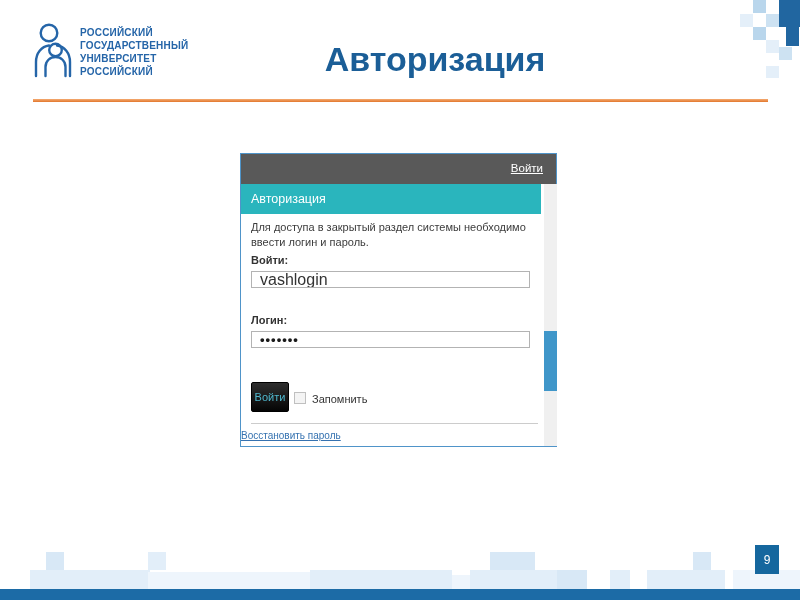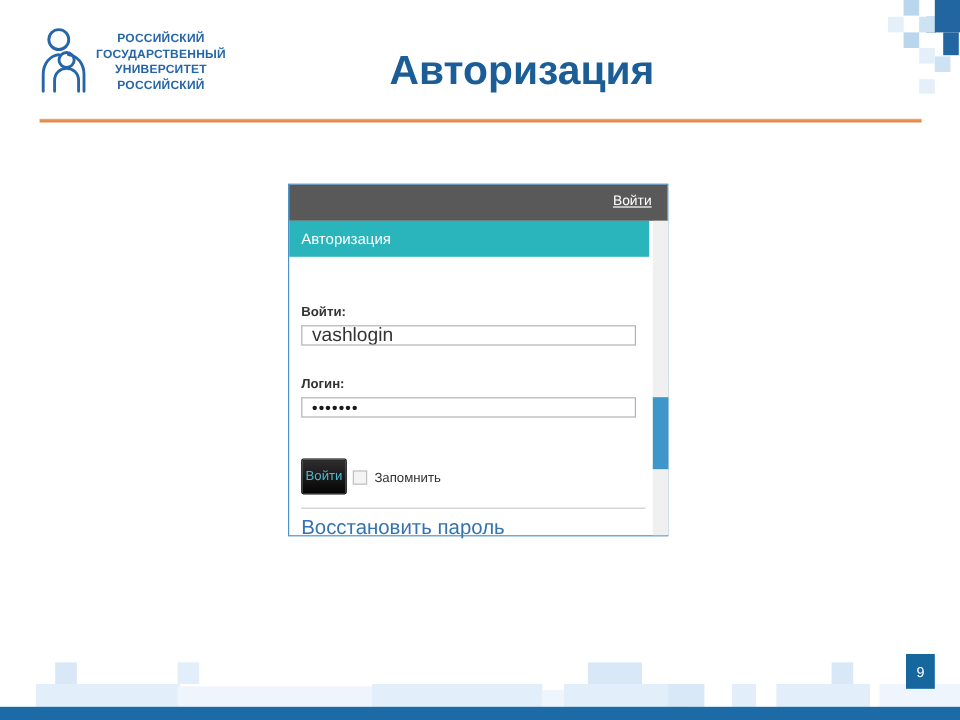--- a/index.html
+++ b/index.html
@@ -12,21 +12,21 @@
     --page-box-blue:#15679e;
     --scroll-thumb-blue:#3f96c9;
     --link-blue:#3572b0;
     --button-text-teal:#4fb7cd;
   }
   *{box-sizing:border-box;margin:0;padding:0;}
   body{margin:0;background:#fff;font-family:"Liberation Sans",sans-serif;}
   .slide{position:relative;width:800px;height:600px;background:#ffffff;overflow:hidden;}
 
   
-  .logo{position:absolute;left:33px;top:22px;display:flex;align-items:flex-start;text-align:center;}
+  .logo{position:absolute;left:33px;top:22px;display:flex;align-items:flex-start;}
   .logo-icon{width:40px;height:56px;}
   .logo-text{margin-left:7px;margin-top:4px;color:var(--logo-blue);
     font-size:10px;font-weight:700;letter-spacing:.2px;line-height:13px;}
 
   
   .title{position:absolute;left:70px;right:0;top:40px;text-align:center;
     font-size:34px;font-weight:700;color:var(--title-blue);}
   .rule{position:absolute;left:33px;top:99px;width:735px;height:3px;
     background:linear-gradient(to bottom,#f4ab72,#e2762c);}
 
@@ -58,22 +58,22 @@
   .login-fld{top:117px;font-size:16px;padding-left:8px;}
   .pwd-fld{top:177px;font-size:13px;font-weight:700;letter-spacing:1px;padding-left:8px;color:#1a1a1a;}
   .submit-btn{position:absolute;left:10px;top:228px;width:38px;height:30px;
     background:linear-gradient(to bottom,#2e2e2e,#050505);border:1px solid #000;
     border-radius:2px;color:var(--button-text-teal);font-size:11px;cursor:pointer;
     font-family:"Liberation Sans",sans-serif;}
   .checkbox{position:absolute;left:53px;top:238px;width:12px;height:12px;
     background:#f4f4f4;border:1px solid #c0c0c0;cursor:pointer;}
   .remember-lbl{position:absolute;left:71px;top:239px;font-size:11px;color:#333;}
   .divider{position:absolute;left:10px;top:269px;width:287px;height:1px;background:#cccccc;}
-  .recover-link{position:absolute;left:10px;top:276px;font-size:17px;
-    color:var(--link-blue);cursor:pointer;}
+  .recover-link{position:absolute;left:0;top:276px;font-size:10px;
+    color:var(--link-blue);text-decoration:underline;cursor:pointer;}
   .scroll-track{position:absolute;top:30px;left:303px;width:13px;bottom:0;background:#f0f0f0;}
   .scroll-thumb{position:absolute;left:0;top:147px;width:13px;height:60px;
     background:var(--scroll-thumb-blue);cursor:pointer;}
 
   
   .page-box{position:absolute;left:755px;top:545px;width:24px;height:29px;
     background:var(--page-box-blue);color:#fff;font-size:12px;
     display:flex;align-items:center;justify-content:center;}
   .bottom-bar{position:absolute;left:0;top:589px;width:800px;height:11px;
     background:var(--bottom-bar-blue);}
@@ -116,20 +116,21 @@
   </div>
 
   <div class="dialog">
     <div class="dlg-header">
       <a class="dlg-login-link">Войти</a>
     </div>
     <div class="dlg-teal">
       <span>Авторизация</span>
     </div>
 
+    <p class="instruction">Для доступа в закрытый раздел системы необходимо ввести логин и пароль.</p>
 
     <label class="fld-label lbl-login">Войти:</label>
     <input class="fld login-fld" type="text" value="vashlogin" style="">
 
     <label class="fld-label lbl-pwd">Логин:</label>
     <input class="fld pwd-fld" type="text" value="•••••••" style="">
 
     <button class="submit-btn">Войти</button>
     <span class="checkbox"></span>
     <span class="remember-lbl">Запомнить</span>

